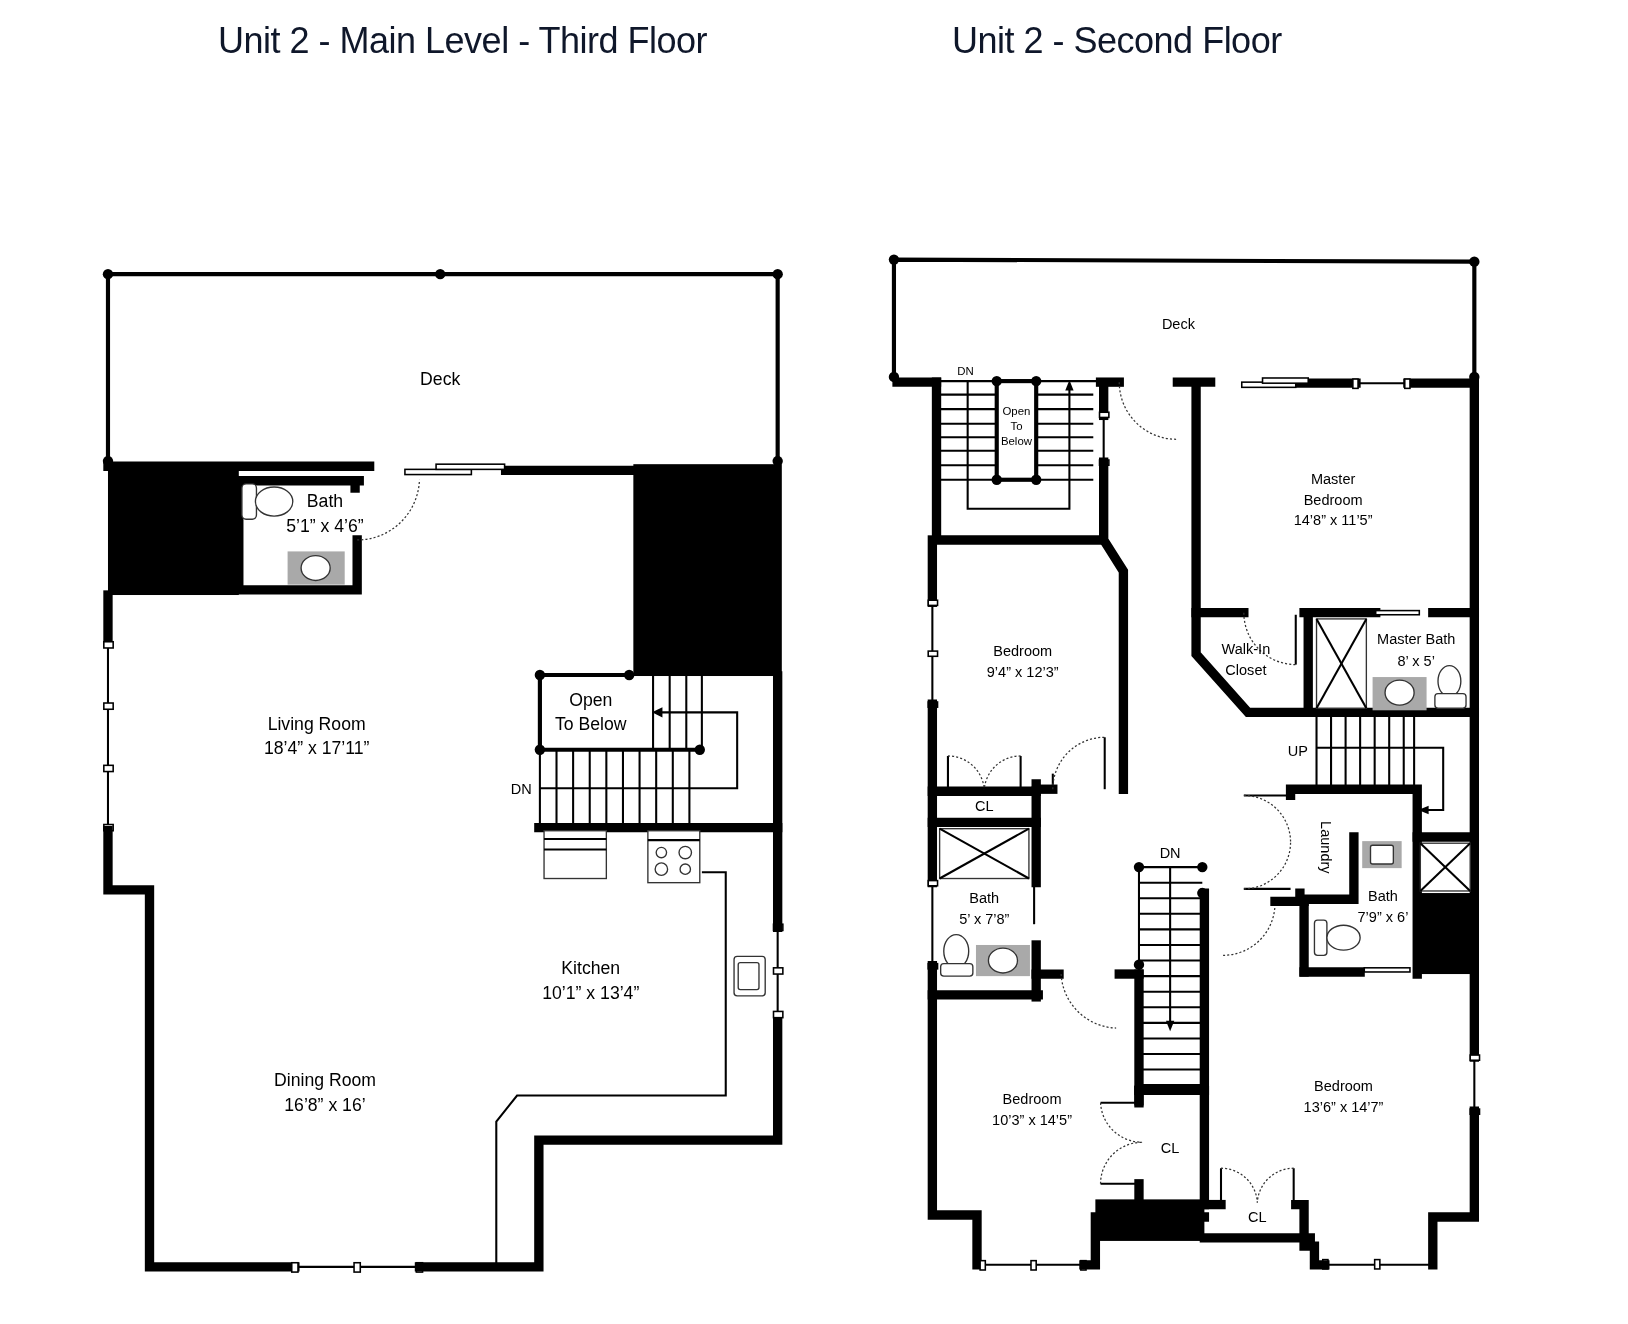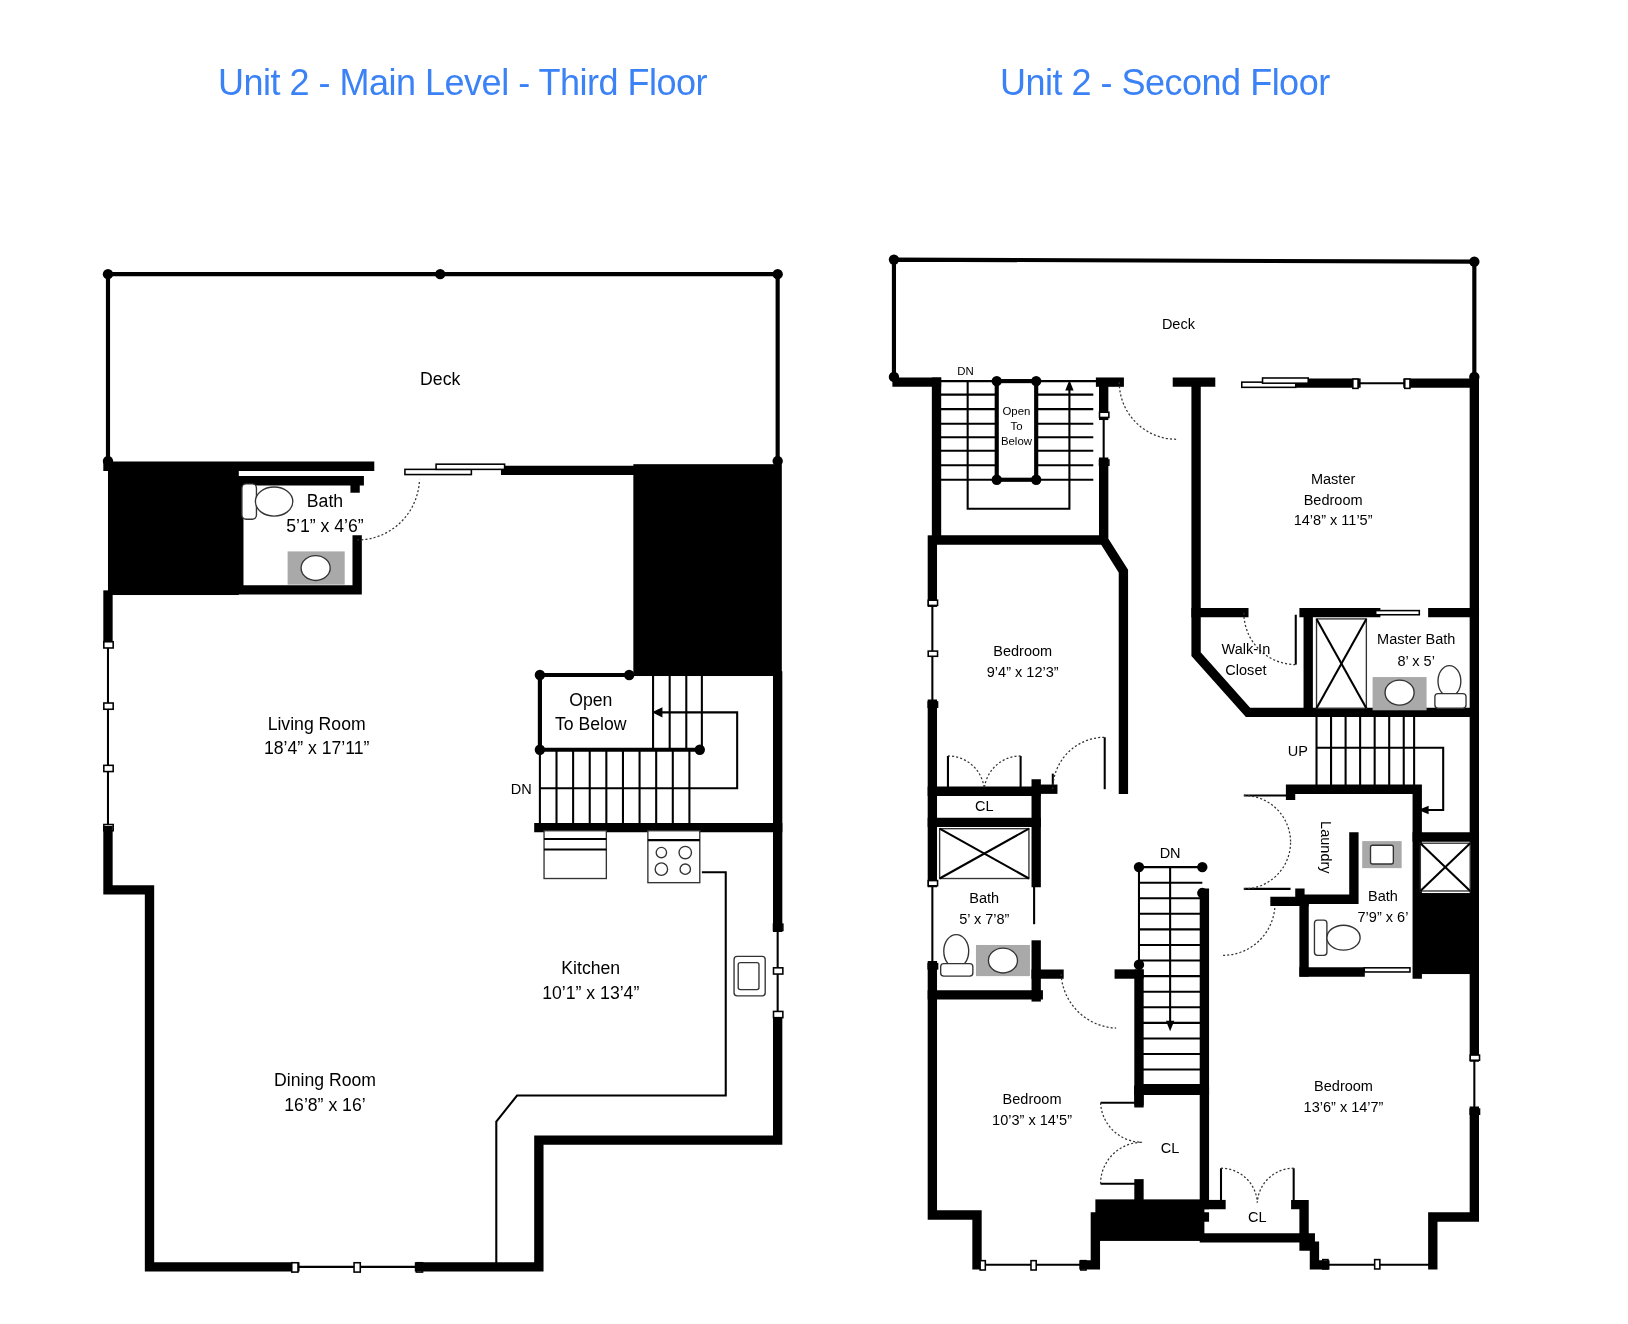--- a/index.html
+++ b/index.html
@@ -1,19 +1,19 @@
 <!DOCTYPE html>
 <html><head>
 <meta charset="utf-8">
 <style>
   html, body { margin:0; padding:0; background:#ffffff; }
   body { width:1628px; height:1324px; position:relative; overflow:hidden; font-family:"Liberation Sans", sans-serif; }
-  .title { position:absolute; top:20px; font-size:36px; color:#3b82f6; font-family:"Liberation Sans", sans-serif; letter-spacing:-0.5px;margin-top:42px; }
+  .title { position:absolute; top:20px; font-size:36px; color:#0f172a; font-family:"Liberation Sans", sans-serif; letter-spacing:-0.5px; }
   #title-left { left:218px; }
-  #title-right { left:1000px; }
+  #title-right { left:952px; }
   svg#plan { position:absolute; left:0; top:0; width:1628px; height:1324px; }
   svg text { font-family:"Liberation Sans", sans-serif; fill:#000; }
   .lbl { font-size:17px; }
   .sm { font-size:14px; }
   .xs { font-size:11px; }
   .wall { fill:#000; }
   .thin { stroke:#000; stroke-width:2; fill:none; }
   .med { stroke:#000; stroke-width:4; fill:none; }
   .thick { stroke:#000; stroke-width:9; fill:none; stroke-linecap:square; }
   .door { stroke:#333; stroke-width:1.2; fill:none; stroke-dasharray:2 2; }

